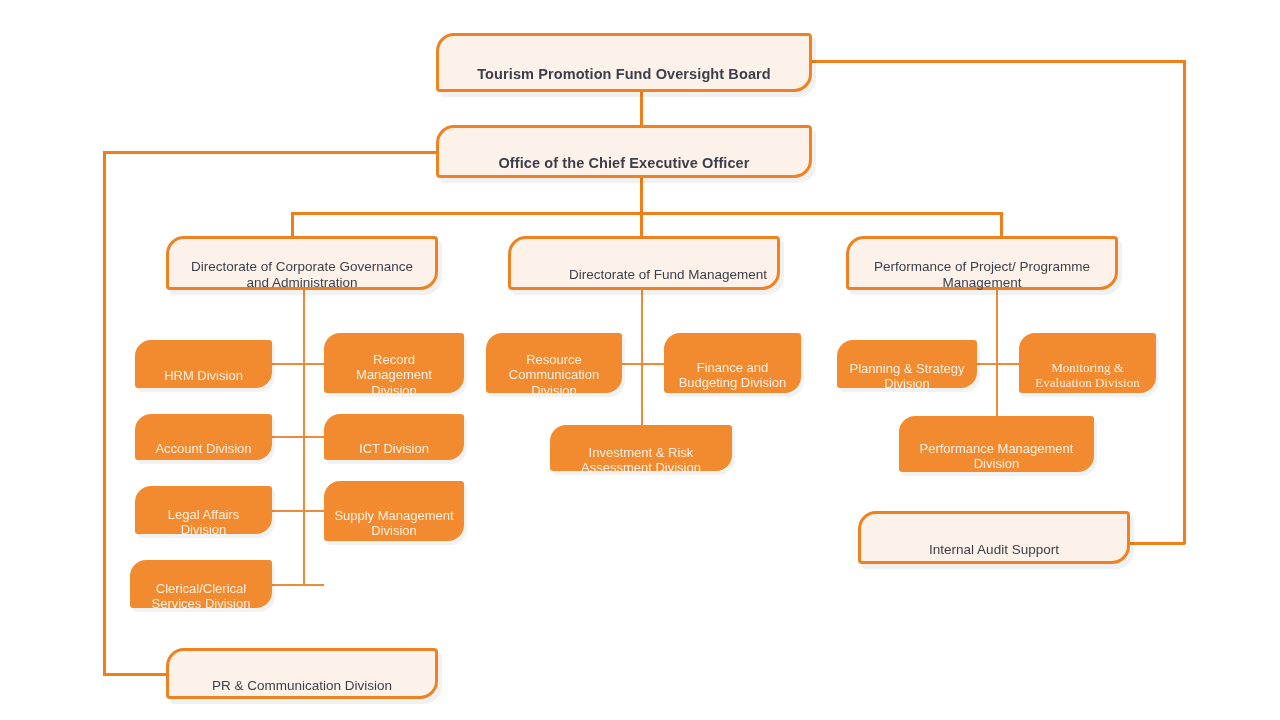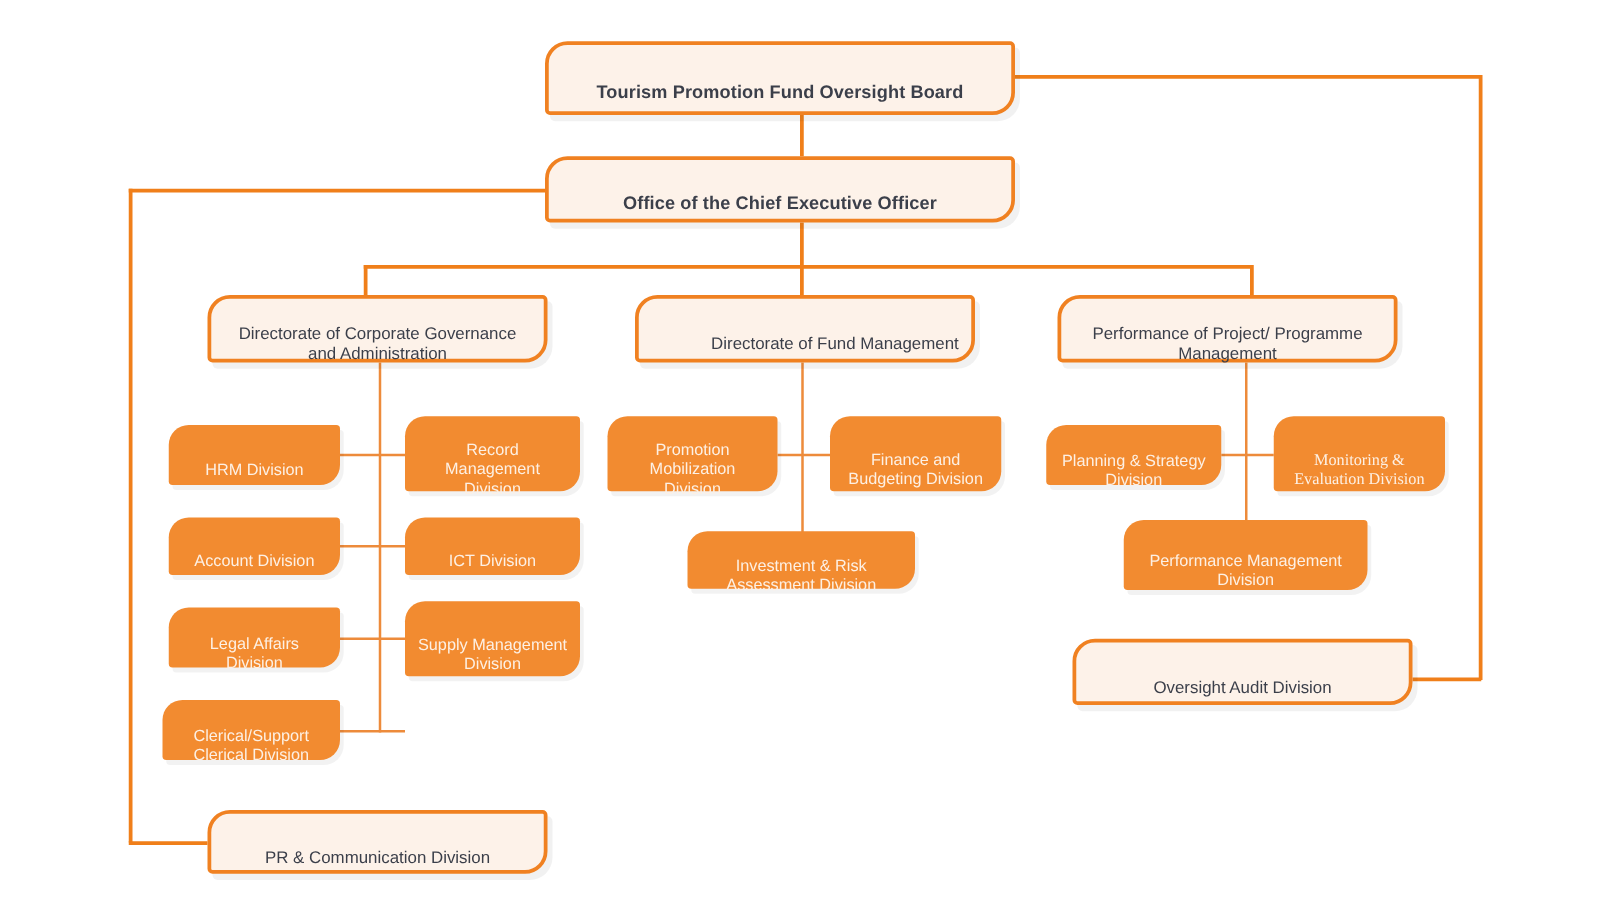--- a/index.html
+++ b/index.html
@@ -109,54 +109,54 @@
   <div class="node solid t-div" style="left:135px;top:340px;width:137px;height:48px;">
     <span>HRM Division</span>
   </div>
   <div class="node solid t-div" style="left:135px;top:414px;width:137px;height:46px;">
     <span>Account Division</span>
   </div>
   <div class="node solid t-div" style="left:135px;top:486px;width:137px;height:48px;">
     <span>Legal Affairs Division</span>
   </div>
   <div class="node solid t-div" style="left:130px;top:560px;width:142px;height:48px;">
-    <span>Clerical/Support Clerical Division</span>
+    <span>Clerical/Clerical Services Division</span>
   </div>
 
   <div class="node solid t-div" style="left:324px;top:333px;width:140px;height:60px;">
     <span>Record Management Division</span>
   </div>
   <div class="node solid t-div" style="left:324px;top:414px;width:140px;height:46px;">
     <span>ICT Division</span>
   </div>
   <div class="node solid t-div" style="left:324px;top:481px;width:140px;height:60px;">
     <span>Supply Management Division</span>
   </div>
 
   <div class="node solid t-div" style="left:486px;top:333px;width:136px;height:60px;">
-    <span>Promotion Mobilization Division</span>
+    <span>Resource Communication Division</span>
   </div>
   <div class="node solid t-div" style="left:664px;top:333px;width:137px;height:60px;">
     <span>Finance and Budgeting Division</span>
   </div>
   <div class="node solid t-div" style="left:550px;top:425px;width:182px;height:46px;">
     <span>Investment &amp; Risk Assessment Division</span>
   </div>
 
   <div class="node solid t-div" style="left:837px;top:340px;width:140px;height:48px;">
     <span>Planning &amp; Strategy Division</span>
   </div>
   <div class="node solid t-div" style="left:1019px;top:333px;width:137px;height:60px;font-family:Liberation Serif, serif;">
     <span>Monitoring &amp; Evaluation Division</span>
   </div>
   <div class="node solid t-div" style="left:899px;top:416px;width:195px;height:56px;">
     <span>Performance Management Division</span>
   </div>
 
   <div class="node cream t-leaf" style="left:858px;top:511px;width:272px;height:53px;">
-    <span>Oversight Audit Division</span>
+    <span>Internal Audit Support</span>
   </div>
 
   <div class="node cream t-leaf" style="left:166px;top:648px;width:272px;height:51px;">
     <span>PR &amp; Communication Division</span>
   </div>
 
 </div>
 
 </body></html>

